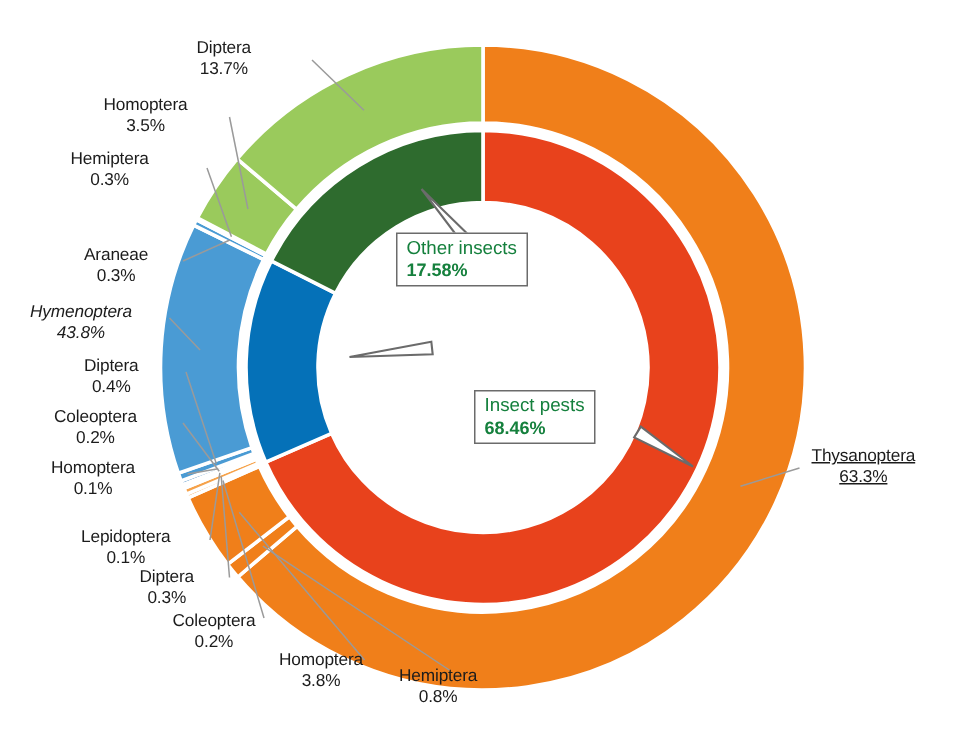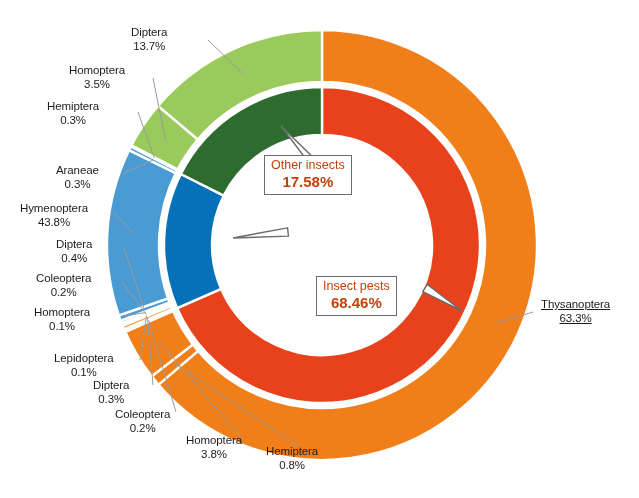--- a/index.html
+++ b/index.html
@@ -19,27 +19,26 @@
     text-align:center;
     white-space:nowrap;
     letter-spacing:-0.1px;
   }
   .outer-label .pct{display:block;}
   .callout{
     position:absolute;
     border:1.6px solid #6b6b6b;
     background:#ffffff;
     padding:2px 6px 3px 6px;
-    text-align:center;
     font-size:12.5px;
-    color:#c2410c;
+    color:#15803d;
     line-height:1.2;
     white-space:nowrap;
   }
-  .callout .cval{display:block;font-weight:bold;font-size:15px;}
+  .callout .cval{display:block;font-weight:bold;font-size:12px;}
 </style>
 </head>
 <body>
 
 <div id="chart-root">
 
   <svg id="donut" viewBox="0 0 639 498">
     <g id="outer-ring-group">
         <path d="M 322 30 A 215 215 0 1 1 158.54585377760205 384.67011878962137 L 198.0789496081355 350.8894388963176 A 163 163 0 1 0 322 82 Z" fill="#f07f1a" stroke="#ffffff" stroke-width="2.4"></path>
         <path d="M 158.54585377760205 384.67011878962137 A 215 215 0 0 1 151.68816628936185 376.2207273951792 L 192.87986560542316 344.4836212344847 A 163 163 0 0 0 198.0789496081355 350.8894388963176 Z" fill="#f07f1a" stroke="#ffffff" stroke-width="2.4"></path>
@@ -97,21 +96,21 @@
   <div class="outer-label" style="left:47px;top:100px;">
     <span>Hemiptera</span>
     <span class="pct">0.3%</span>
   </div>
 
   <div class="outer-label" style="left:56px;top:164px;">
     <span>Araneae</span>
     <span class="pct">0.3%</span>
   </div>
 
-  <div class="outer-label" style="left:20px;top:202px;">
+  <div class="outer-label" style="left:20px;top:202px;font-style:italic;">
     <span>Hymenoptera</span>
     <span class="pct">43.8%</span>
   </div>
 
   <div class="outer-label" style="left:56px;top:238px;">
     <span>Diptera</span>
     <span class="pct">0.4%</span>
   </div>
 
   <div class="outer-label" style="left:36px;top:272px;">
@@ -153,18 +152,18 @@
     <span>Thysanoptera</span>
     <span class="pct">63.3%</span>
   </div>
 
   <div class="callout" style="left:264px;top:155px;">
     <span>Other insects</span>
     <span class="cval">17.58%</span>
   </div>
 
 
-  <div class="callout" style="left:316px;top:260px;margin-top:16px;">
+  <div class="callout" style="left:316px;top:260px;">
     <span>Insect pests</span>
     <span class="cval">68.46%</span>
   </div>
 
 </div>
 
 </body></html>

